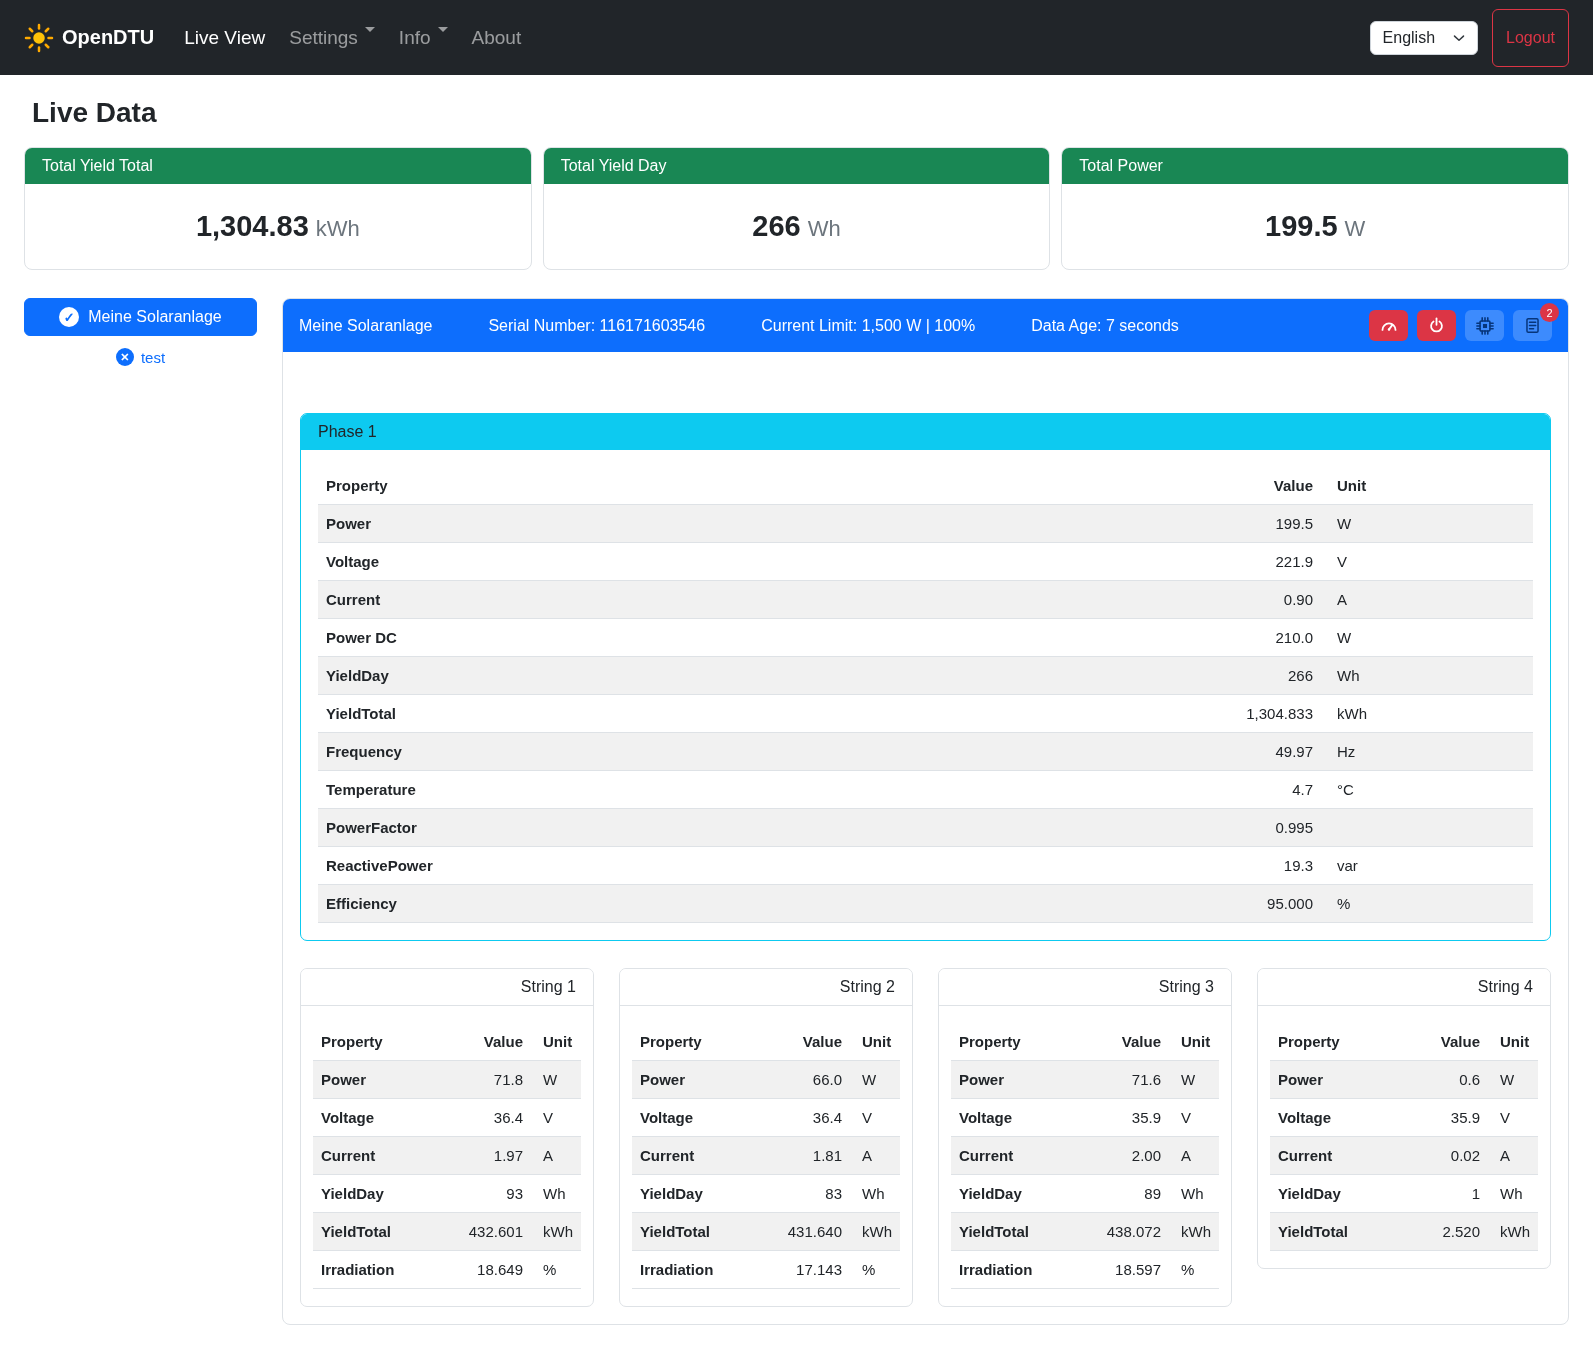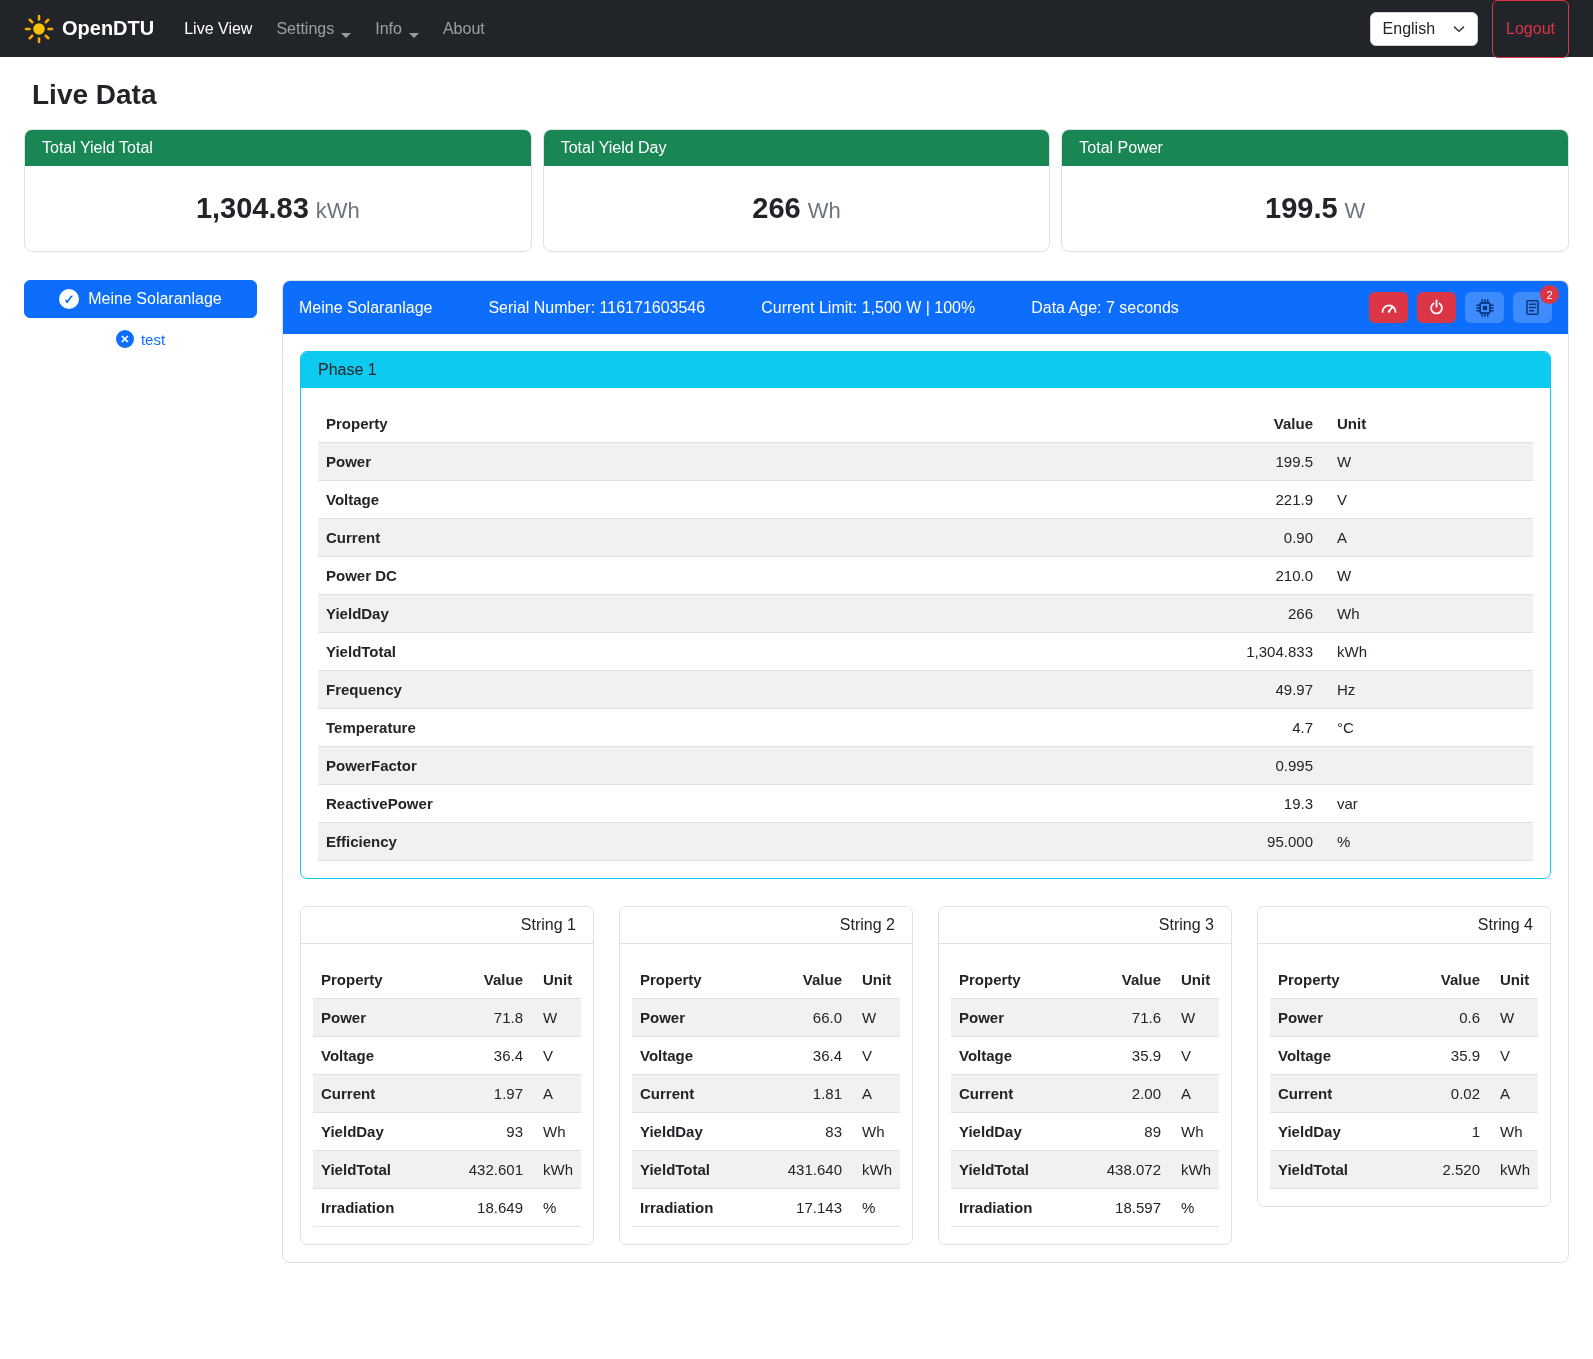--- a/index.html
+++ b/index.html
@@ -7,42 +7,42 @@
     margin: 0;
     font-family: "Liberation Sans", sans-serif;
     color: #212529;
     background: #ffffff;
     width: 1593px;
   }
 
   
   .navbar {
     background: #212529;
-    height: 57px;
+    height: 75px;
     display: flex;
     align-items: center;
     padding: 0 24px;
   }
   .brand {
     display: flex;
     align-items: center;
     gap: 8px;
     color: #fff;
     font-size: 20px;
     font-weight: 700;
     cursor: pointer;
   }
   .nav-links { display: flex; margin-left: 18px; }
   .nav-link {
     color: rgba(255,255,255,.55);
-    font-size: 16px;
+    font-size: 19px;
     padding: 8px 12px;
     cursor: pointer;
     display: flex;
-    align-items: flex-end;
+    align-items: flex-start;
   }
   .nav-link.active { color: #fff; }
   .caret {
     display: inline-block;
     width: 0; height: 0;
     border-left: 5px solid transparent;
     border-right: 5px solid transparent;
     border-top: 5px solid currentColor;
     margin-left: 7px;
   }
@@ -203,20 +203,21 @@
     justify-content: center;
   }
   .inverter-card-body { padding: 17px; }
 
   
   .phase-card {
     border: 1px solid #0dcaf0;
     border-radius: 7px;
     overflow: hidden;
     margin-bottom: 27px;
+    margin-top: 44px;
   }
   .phase-card-header {
     background: #0dcaf0;
     color: #212529;
     font-size: 16px;
     padding: 9px 17px;
   }
   .phase-card-body { padding: 17px; }
 
   

